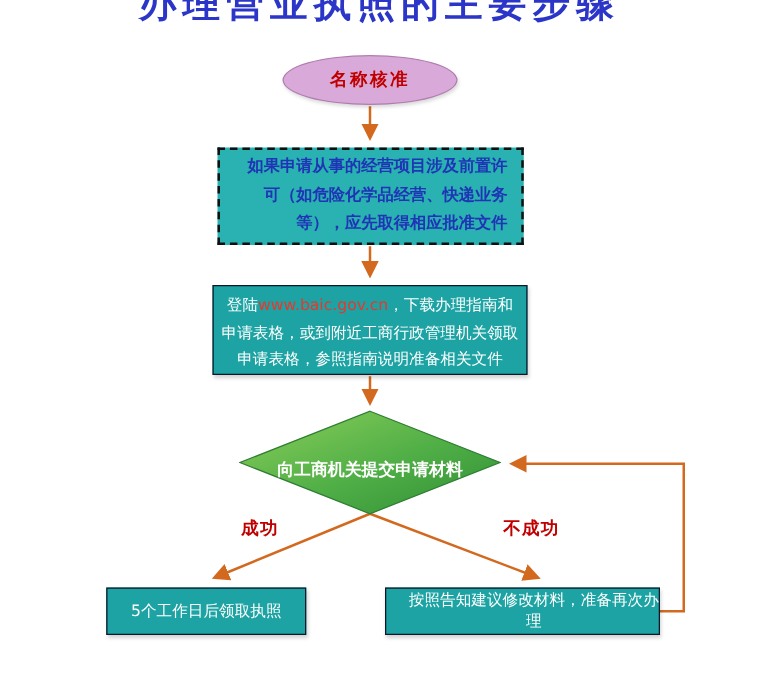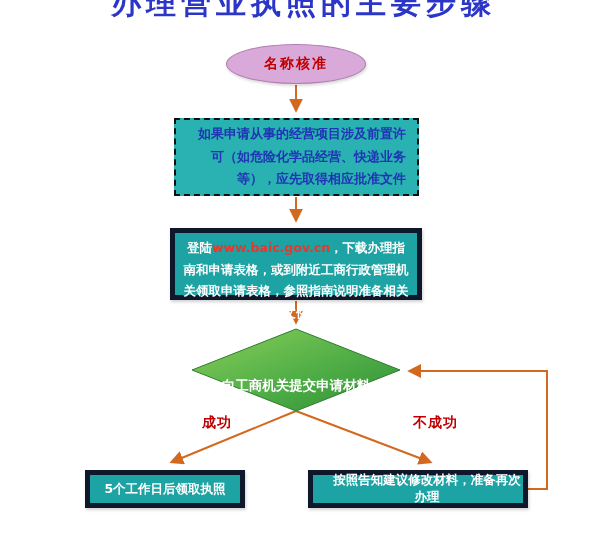--- a/index.html
+++ b/index.html
@@ -29,46 +29,46 @@
   }
 
   .dashedbox {
     left:174px; top:118px; width:245px; height:78px;
     background:#2ab1b1; border:2px dashed #101010;
     color:#1f35b5; font-weight:bold; font-size:13px; line-height:1.72;
     padding:2px 11px; text-align:right;
   }
 
   .tealbox {
-    background:#1da3a3; border:5px solid #0f172a;
-    color:#ffffff; font-weight:bold;
+    background:#1da3a3; border:1px solid #0f172a;
+    color:#ffffff; font-weight:normal;
     box-shadow:1px 2px 3px rgba(0,0,0,0.18);
   }
 
   .download {
     left:170px; top:228px; width:252px; height:72px;
     font-size:12.5px; line-height:1.72; padding:4px 6px;
     display:block; text-align:center;
   }
   .download .url { color:#e8372d; }
 
   .diamond-wrap { position:absolute; left:191px; top:328px; width:210px; height:84px; }
   .diamond-wrap svg { position:absolute; left:0; top:0; width:210px; height:84px; }
   .diamond-label {
-    position:absolute; left:0; top:16px; width:210px; height:84px;
+    position:absolute; left:0; top:6px; width:210px; height:84px;
     display:flex; align-items:center; justify-content:center;
     color:#ffffff; font-weight:bold; font-size:13.5px;
   }
 
   .license-box { left:85px; top:470px; width:160px; height:38px; font-size:12.5px; }
   .retry-box   { left:308px; top:470px; width:220px; height:38px; font-size:12.5px;padding-left:18px; }
 
   .branch {
     position:absolute; color:#c00000; font-weight:bold; font-size:14px;
-    text-align:right; letter-spacing:1px;
+    text-align:center; letter-spacing:1px;
   }
   .branch-success { left:184px; top:414px; width:48px; }
   .branch-fail    { left:392px; top:414px; width:66px; }
 </style>
 </head>
 <body>
 
 <div class="canvas">
 
   <svg class="connectors" viewBox="0 0 607 541">

